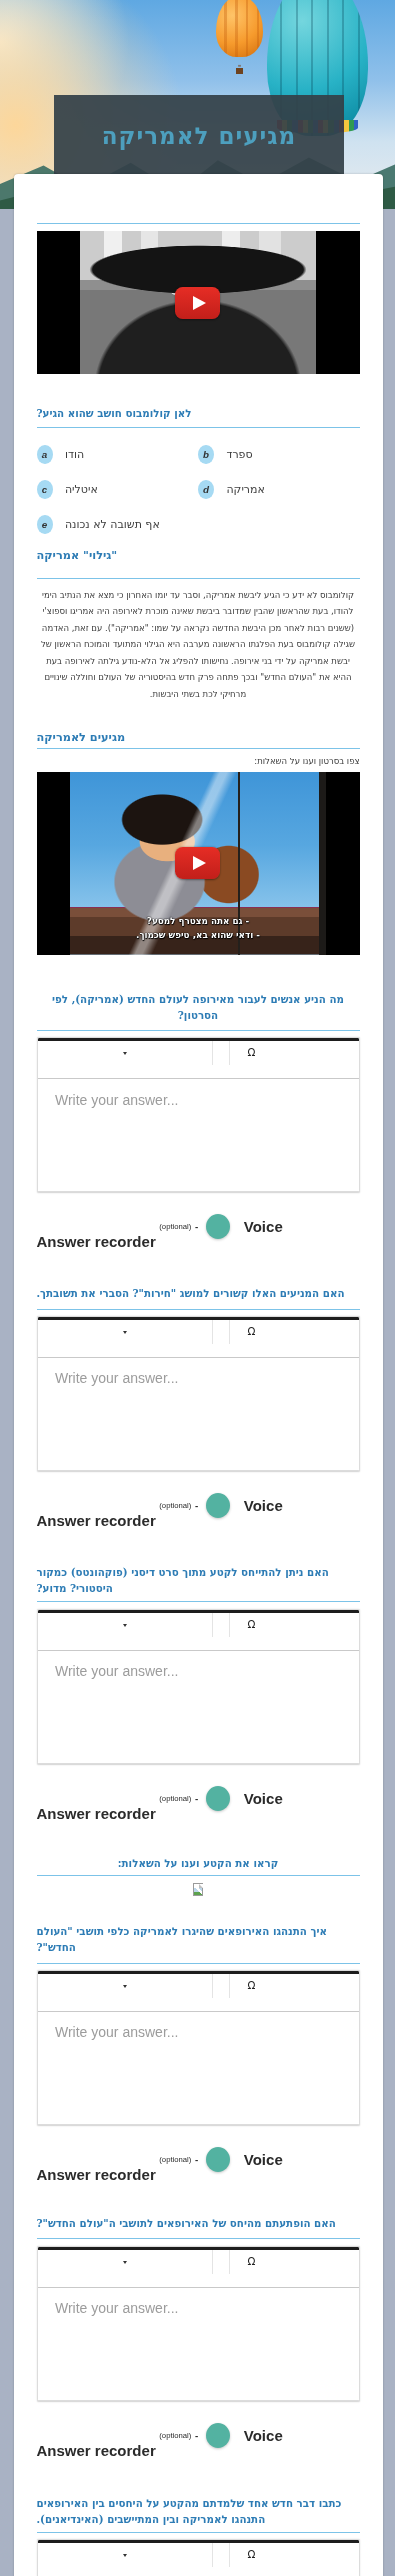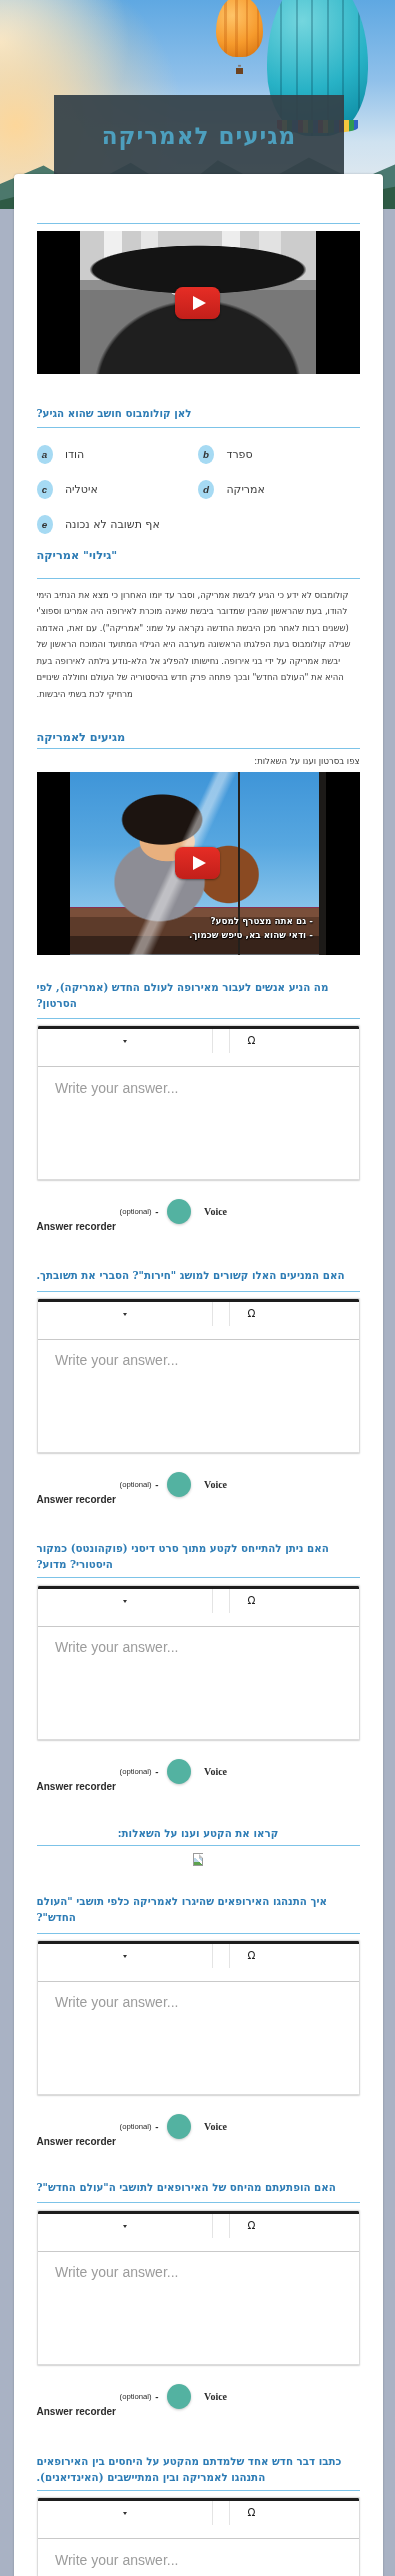--- a/index.html
+++ b/index.html
@@ -114,21 +114,21 @@
       radial-gradient(ellipse 16% 14% at 36% 26%, #1c1410 96%, rgba(0,0,0,0) 100%),
       radial-gradient(ellipse 11% 11% at 38% 38%, #e8b07e 96%, rgba(0,0,0,0) 100%),
       radial-gradient(ellipse 18% 22% at 35% 60%, #8d8d95 96%, rgba(0,0,0,0) 100%),
       radial-gradient(ellipse 12% 16% at 62% 56%, #8a4a22 96%, rgba(0,0,0,0) 100%),
       radial-gradient(ellipse 7% 7% at 61% 49%, #d9a070 96%, rgba(0,0,0,0) 100%),
       linear-gradient(#8a2f55 0 3%, #7a4f3a 3% 20%, #5d3b2a 20% 60%, #37231a 60%) 0 100%/100% 26% no-repeat,
       linear-gradient(180deg,#3f95d8 0%,#57a7e0 40%,#8cc6ec 78%,#a5d2f0 100%);
   }
   .subs {
     position:absolute; left:5%; right:5%; bottom:7%;
-    direction:rtl; text-align:right;
+    direction:rtl; text-align:center;
     color:#fff; font-weight:700; font-size:8.8px; line-height:1.6;
     text-shadow:0 0 1.5px #000, 0.5px 0.5px 1px #000, -0.5px -0.5px 1px #000;
   }
   .play {
     position:absolute; left:50%; top:50%; width:45px; height:32px;
     margin:-16px 0 0 -23px; border-radius:7.7px;
     background:linear-gradient(#e62d25,#c21f1a);
     display:flex; align-items:center; justify-content:center;
     box-shadow:0 0.5px 2.1px rgba(0,0,0,.4); cursor:pointer;
   }
@@ -146,21 +146,21 @@
   .badge {
     width:16px; height:19.6px; border-radius:50%;
     background:#a6daf3; flex:0 0 16px;
     display:flex; align-items:center; justify-content:center;
     font:italic 700 9.8px "Liberation Sans",sans-serif; color:#333;
   }
   .opt-label { margin-left:12.4px; direction:rtl; font-size:11px; color:#3d3d3d; }
 
   
   .para {
-    direction:rtl; text-align:left;
+    direction:rtl; text-align:center;
     font-size:8.5px; line-height:16.5px; color:#3a3a3a;
     margin-top:8.2px;
   }
   .caption {
     direction:rtl; text-align:right;
     font-size:8.5px; color:#3a3a3a; margin-top:7.2px;
   }
 
   
   .ansbox {
@@ -183,29 +183,29 @@
     font-family:"DejaVu Sans",sans-serif;
   }
   .ans-input {
     width:100%; height:113px; border:none; outline:none; resize:none;
     padding:12.4px 17.5px; font-family:"Liberation Sans","DejaVu Sans",sans-serif;
     font-size:14px; color:#444; background:#fff;
   }
   .ans-input::placeholder { color:#9c9c9c; opacity:1; }
 
   .recorder { margin-top:11.3px; display:flex; align-items:center; }
-  .rec-label { font-weight:700; font-size:10px; color:#2b2b2b; font-family:"Liberation Sans",sans-serif;margin-top:30px; }
+  .rec-label { font-weight:700; font-size:15px; color:#2b2b2b; font-family:"Liberation Sans",sans-serif;margin-top:30px; }
   .rec-opt { font-weight:400; font-size:7.7px; color:#2b2b2b; margin-left:3.6px; font-family:"Liberation Sans",sans-serif; }
   .rec-dash { font-weight:700; font-size:9.8px; color:#2b2b2b; margin-left:3.6px; font-family:"Liberation Sans",sans-serif; }
   .mic {
     width:24px; height:25px; border-radius:50%;
     background:#53b2a1; margin-left:8.2px; cursor:pointer;
     box-shadow:0 1px 2.6px rgba(0,0,0,.22);
   }
-  .rec-voice { font-weight:700; font-size:10px; color:#2b2b2b; margin-left:13.4px; font-family:Liberation Serif, serif; }
+  .rec-voice { font-weight:700; font-size:15px; color:#2b2b2b; margin-left:13.4px; font-family:Liberation Sans, sans-serif; }
 
   
   .broken-img {
     width:10.8px; height:13.4px; margin:7.2px auto 0;
     background:
       linear-gradient(45deg, rgba(0,0,0,0) 46%, #fff 46% 58%, rgba(0,0,0,0) 58%),
       linear-gradient(180deg,#fff 0 40%, #bcd6ea 40% 72%, #5ca24d 72%);
     border:0.5px solid #9a9a9a;
     position:relative;
   }
@@ -282,21 +282,21 @@
       <div class="subs">
         <div>- גם אתה מצטרף למסע?</div>
         <div>- ודאי שהוא בא, טיפש שכמוך.</div>
       </div>
     </div>
     <div class="play">
       <div class="play-tri"></div>
     </div>
   </div>
 
-  <div class="qh" style="margin-top:24px;">מה הניע אנשים לעבור מאירופה לעולם החדש (אמריקה), לפי הסרטון?</div>
+  <div class="qh" style="margin-top:36px;text-align:center;">מה הניע אנשים לעבור מאירופה לעולם החדש (אמריקה), לפי הסרטון?</div>
   <div class="rule" style="margin-top:7.2px;"></div>
 
   <div class="ansbox">
     <div class="ans-topbar"></div>
     <div class="ans-toolbar">
       <div class="tb-format">
         <span class="caret"></span>
       </div>
       <div class="tb-sep"></div>
       <div class="tb-mini"></div>

